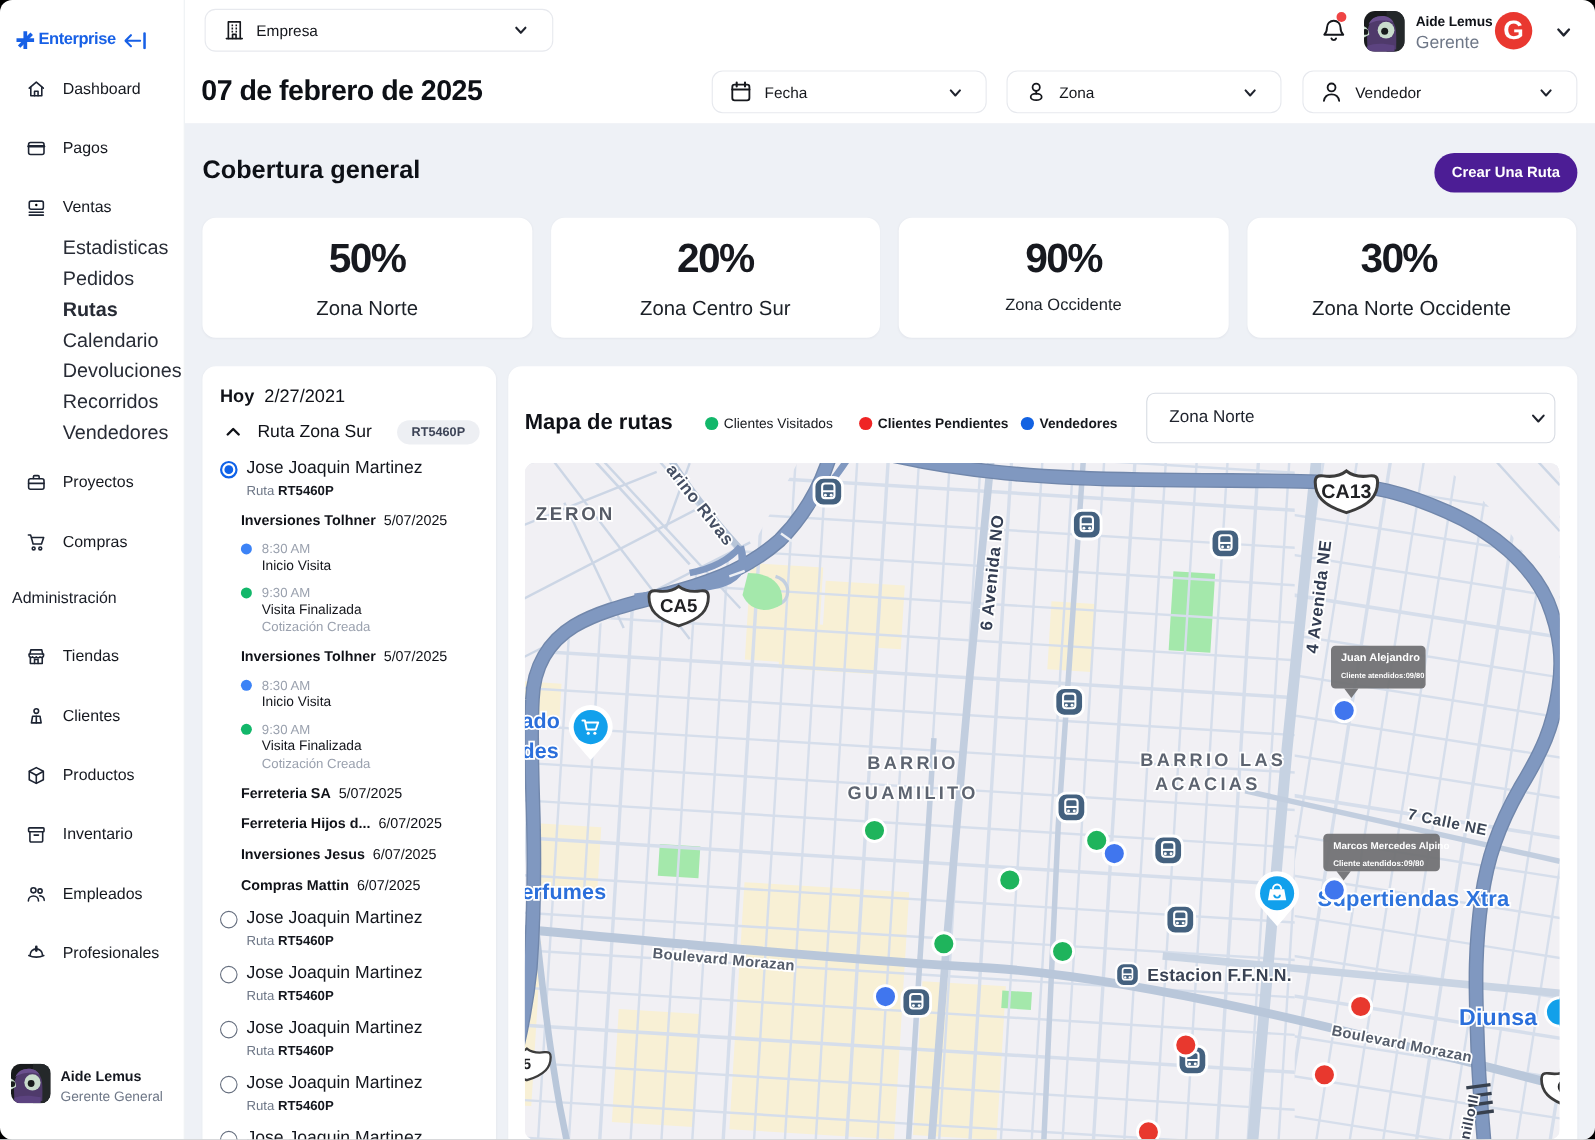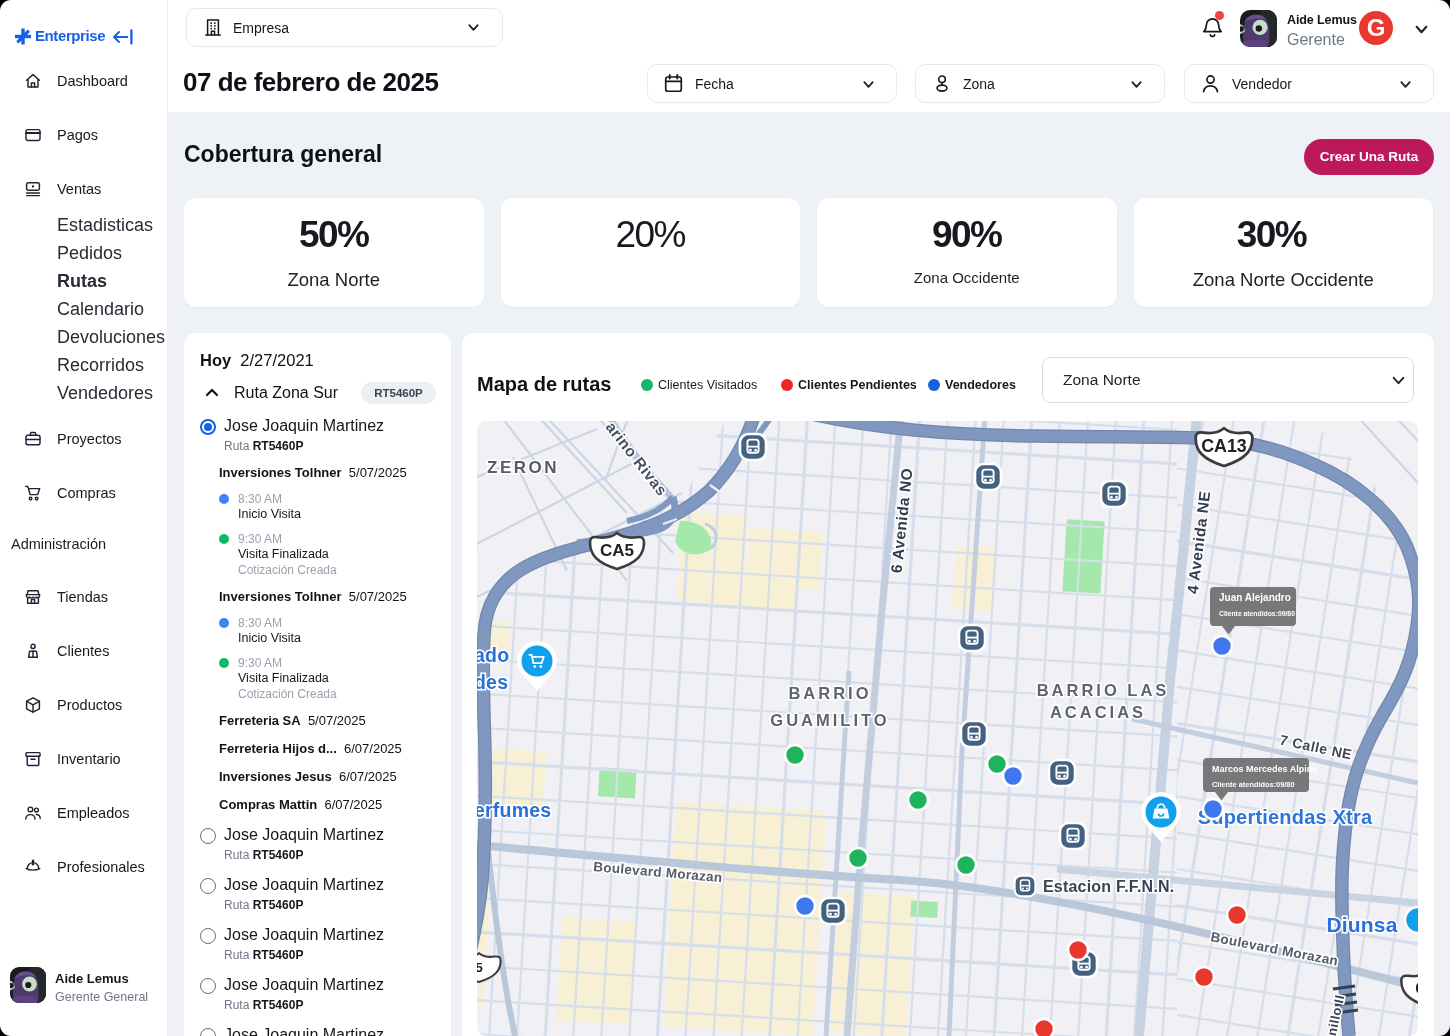--- a/index.html
+++ b/index.html
@@ -72,26 +72,27 @@
     <div class="sel" style="left:1184px;top:64px;width:250px;height:39px"></div>
     <svg style="position:absolute;left:1200px;top:73px" width="21" height="21" viewBox="0 0 20 20" fill="none" stroke="#16181d" stroke-width="1.6" stroke-linecap="round" stroke-linejoin="round">
 <circle cx="10" cy="6.2" r="3.4"></circle>
       <path d="M3.4 17.8c.6-3.6 3.2-5.6 6.6-5.6s6 2 6.6 5.6"></path>
     </svg>
     <div style="position:absolute;left:1232px;top:76px;font-size:14px;color:#15171c">Vendedor</div>
     <svg style="position:absolute;left:1399px;top:78px" width="13" height="13" viewBox="0 0 14 14" fill="none" stroke="#20242e" stroke-width="2" stroke-linecap="round" stroke-linejoin="round">
       <path d="M2.5 4.5 7 9.5l4.5-5"></path>
     </svg>
 <div style="position:absolute;left:184px;top:141px;font-size:23px;font-weight:800;color:#0d1016">Cobertura general</div>
-    <div style="position:absolute;left:1304px;top:139px;width:130px;height:36px;border-radius:18px;background:#be185d;color:#fff;font-size:13.5px;font-weight:700;text-align:center;line-height:36px">Crear Una Ruta</div>
+    <div style="position:absolute;left:1304px;top:139px;width:130px;height:36px;border-radius:18px;background:#4c1d95;color:#fff;font-size:13.5px;font-weight:700;text-align:center;line-height:36px">Crear Una Ruta</div>
     <div class="card" style="left:184px;top:198px;width:299.5px;height:109px"></div>
     <div style="position:absolute;left:184px;top:214px;width:299.5px;text-align:center;font-size:37px;font-weight:800;letter-spacing:-1.5px;color:#17191f">50%</div>
     <div style="position:absolute;left:184px;top:269px;width:299.5px;text-align:center;font-size:18.5px;color:#1b2027">Zona Norte</div>
     <div class="card" style="left:500.5px;top:198px;width:299.5px;height:109px"></div>
-    <div style="position:absolute;left:500.5px;top:214px;width:299.5px;text-align:center;font-size:37px;font-weight:400;letter-spacing:-1.5px;color:#17191f">20%</div>
+    <div style="position:absolute;left:500.5px;top:214px;width:299.5px;text-align:center;font-size:37px;font-weight:700;letter-spacing:-1.5px;color:#17191f">20%</div>
+    <div style="position:absolute;left:500.5px;top:269px;width:299.5px;text-align:center;font-size:18.5px;color:#1b2027">Zona Centro Sur</div>
     <div class="card" style="left:817px;top:198px;width:299.5px;height:109px"></div>
     <div style="position:absolute;left:817px;top:214px;width:299.5px;text-align:center;font-size:37px;font-weight:800;letter-spacing:-1.5px;color:#17191f">90%</div>
     <div style="position:absolute;left:817px;top:269px;width:299.5px;text-align:center;font-size:15px;color:#1b2027">Zona Occidente</div>
     <div class="card" style="left:1133.5px;top:198px;width:299.5px;height:109px"></div>
     <div style="position:absolute;left:1133.5px;top:214px;width:276px;text-align:center;font-size:37px;font-weight:800;letter-spacing:-1.5px;color:#17191f">30%</div>
     <div style="position:absolute;left:1133.5px;top:269px;width:299.5px;text-align:center;font-size:18.5px;color:#1b2027">Zona Norte Occidente</div>
 <div class="card" style="left:184px;top:333px;width:267px;height:720px"></div>
     <div style="position:absolute;left:200px;top:351px;font-size:16.5px;color:#101218"><b>Hoy</b>&nbsp; 2/27/2021</div>
     <svg style="position:absolute;left:205px;top:387px" width="14" height="12" viewBox="0 0 14 12" fill="none" stroke="#101218" stroke-width="2.2" stroke-linecap="round" stroke-linejoin="round">
       <path d="M2 8 7 3l5 5"></path>

